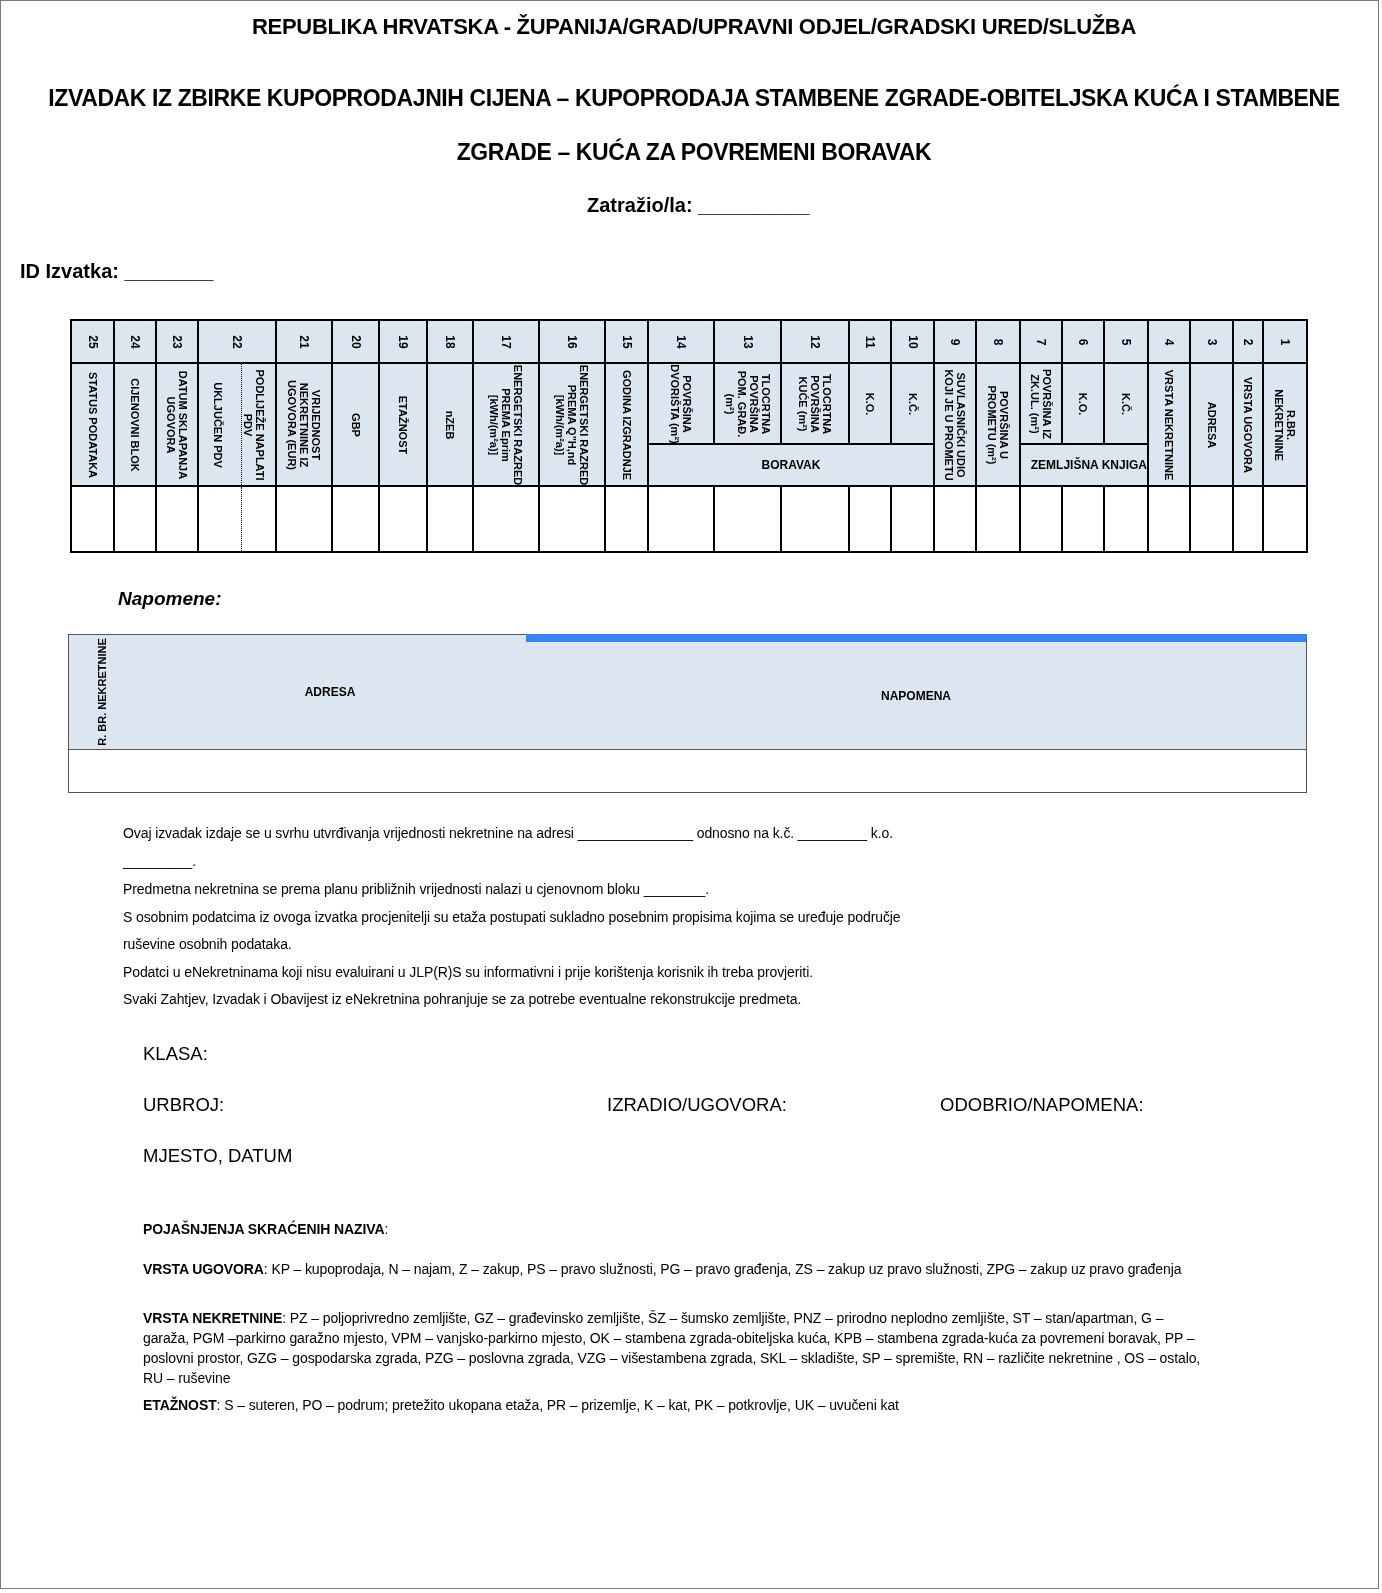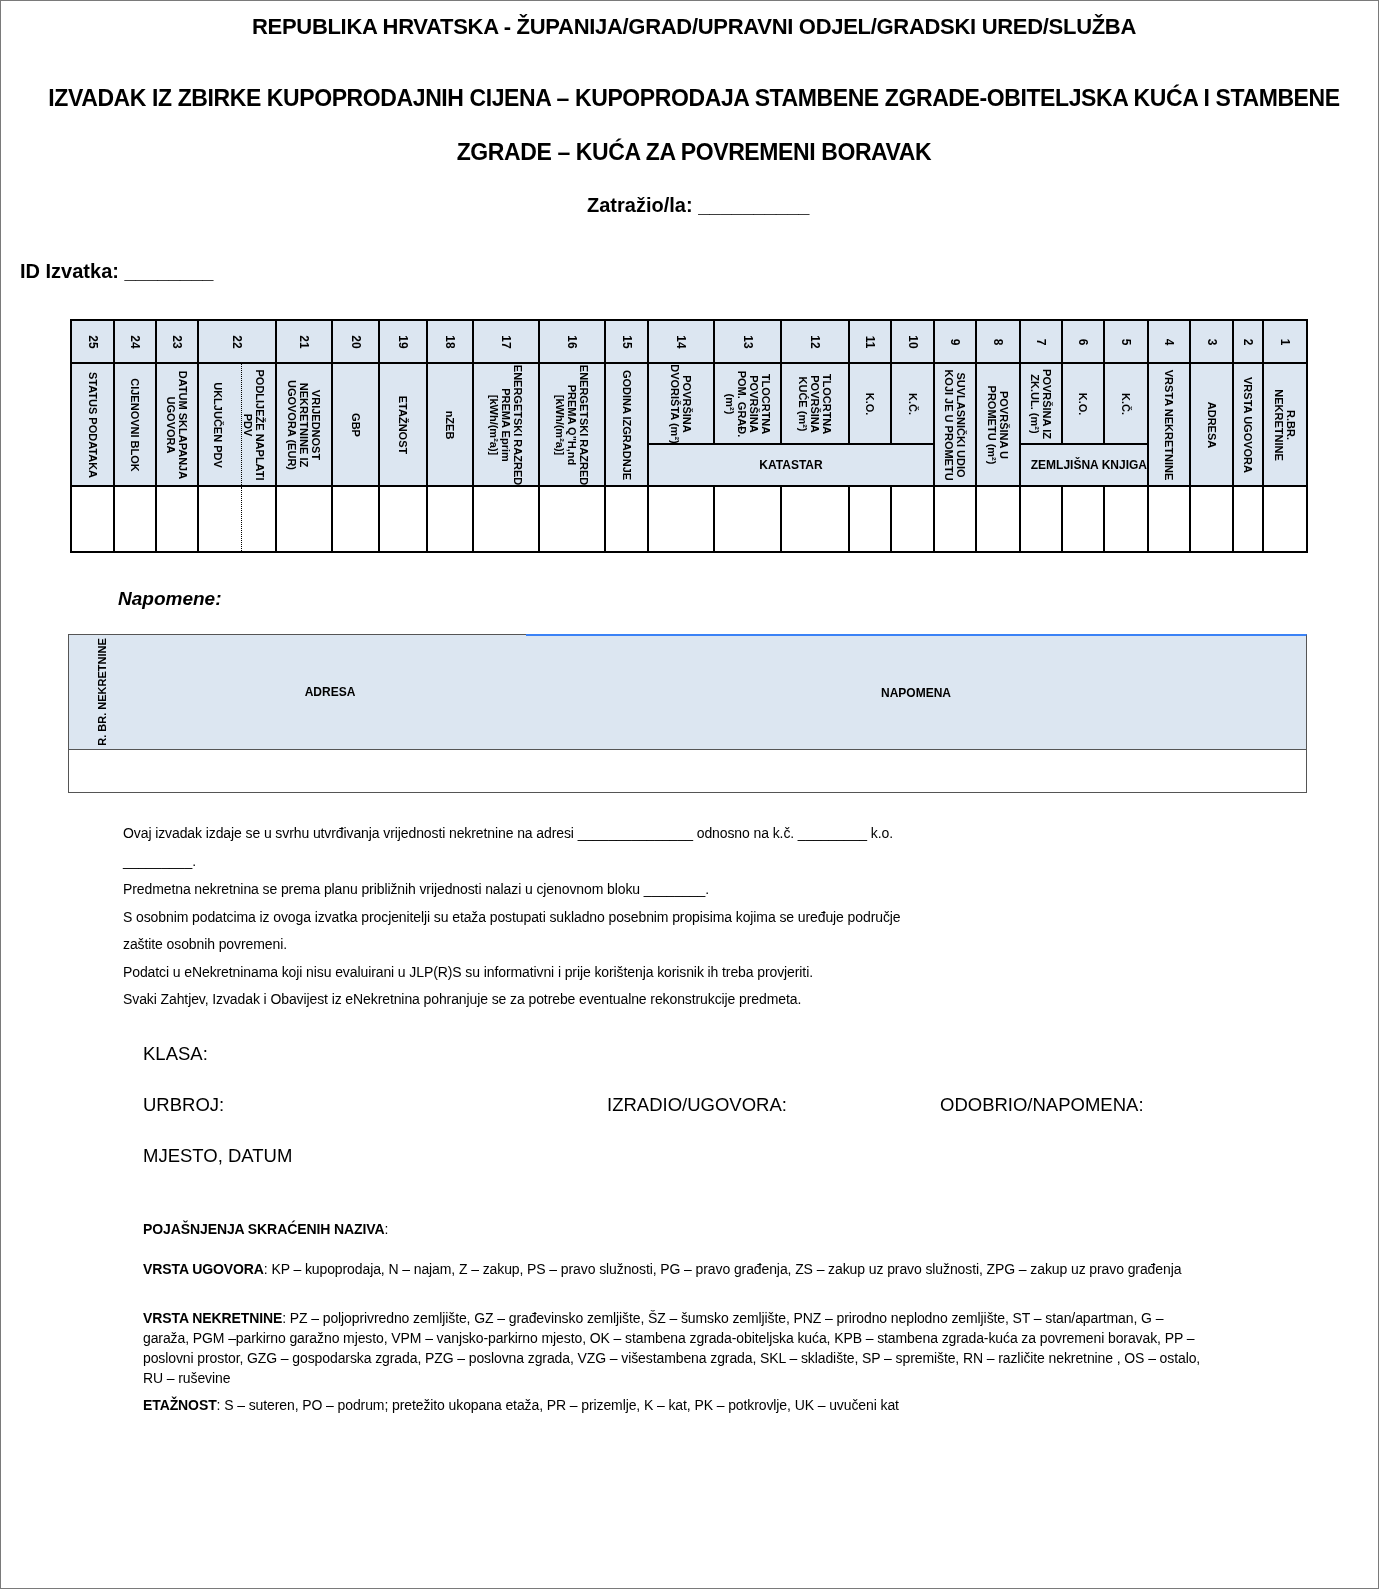--- a/index.html
+++ b/index.html
@@ -238,49 +238,49 @@
     <div class="cell data" style="left: 1232px; top: 485px; width: 32px; height: 68px;"></div>
     <div class="cell" style="left: 1262px; top: 319px; width: 46px; height: 45px;">
       <div class="flat num" style="white-space: pre; transform: translateY(-50%) rotate(90deg);">1</div>
     </div>
     <div class="cell" style="left: 1262px; top: 362px; width: 46px; height: 125px;">
       <div class="rot" style="white-space: pre;">R.BR.
 NEKRETNINE</div>
     </div>
     <div class="cell data" style="left: 1262px; top: 485px; width: 46px; height: 68px;"></div>
     <div class="cell" style="left: 647px; top: 443px; width: 288px; height: 44px;">
-      <div class="flat" style="white-space: pre;">KATASTAR</div>
+      <div class="flat" style="white-space: pre;">BORAVAK</div>
     </div>
     <div class="cell" style="left: 1019px; top: 443px; width: 130px; height: 44px;">
       <div class="flat" style="white-space: pre; text-align: right;">ZEMLJIŠNA KNJIGA</div>
     </div>
   </div>
 
 <div class="abs" style="left:118px;top:588px;font-size:19px;font-weight:bold;font-style:italic;">Napomene:</div>
 <div>
   <div class="ncell" style="left:68px;top:634px;width:67px;height:116px;">
     <div class="rot-ccw" style="font-size:11px;">R. BR.
 NEKRETNINE</div>
   </div>
   <div class="ncell" style="left:134px;top:634px;width:393px;height:116px;border-left:none;">
     <div class="ntext">ADRESA</div>
   </div>
-  <div class="ncell" style="left:526px;top:634px;width:781px;height:116px;border-left:none;border-top:2px solid #3b82f6;">
+  <div class="ncell" style="left:526px;top:634px;width:781px;height:116px;border-left:none;border-top:8px solid #3b82f6;">
     <div class="ntext">NAPOMENA</div>
   </div>
   <div class="ncell data" style="left:68px;top:749px;width:67px;height:44px;"></div>
   <div class="ncell data" style="left:134px;top:749px;width:393px;height:44px;border-left:none;"></div>
   <div class="ncell data" style="left:526px;top:749px;width:781px;height:44px;border-left:none;"></div>
 </div>
 
 <div class="para" style="top:820px;">Ovaj izvadak izdaje se u svrhu utvrđivanja vrijednosti nekretnine na adresi _______________ odnosno na k.č. _________ k.o.</div>
 <div class="para" style="top:848px;">_________.</div>
 <div class="para" style="top:876px;">Predmetna nekretnina se prema planu približnih vrijednosti nalazi u cjenovnom bloku ________.</div>
 <div class="para" style="top:904px;">S osobnim podatcima iz ovoga izvatka procjenitelji su etaža postupati sukladno posebnim propisima kojima se uređuje područje</div>
-<div class="para" style="top:931px;">zaštite osobnih povremeni.</div>
+<div class="para" style="top:931px;">ruševine osobnih podataka.</div>
 <div class="para" style="top:959px;">Podatci u eNekretninama koji nisu evaluirani u JLP(R)S su informativni i prije korištenja korisnik ih treba provjeriti.</div>
 <div class="para" style="top:986px;">Svaki Zahtjev, Izvadak  i Obavijest iz eNekretnina pohranjuje se za potrebe eventualne rekonstrukcije predmeta.</div>
 
 <div class="sig" style="left:143px;top:1043px;">KLASA:</div>
 <div class="sig" style="left:143px;top:1094px;">URBROJ:</div>
 <div class="sig" style="left:607px;top:1094px;">IZRADIO/UGOVORA:</div>
 <div class="sig" style="left:940px;top:1094px;">ODOBRIO/NAPOMENA:</div>
 <div class="sig" style="left:143px;top:1145px;text-align:right;">MJESTO, DATUM</div>
 
 <div class="legend" style="top:1219px;"><b>POJAŠNJENJA SKRAĆENIH NAZIVA</b><span>:</span></div>

